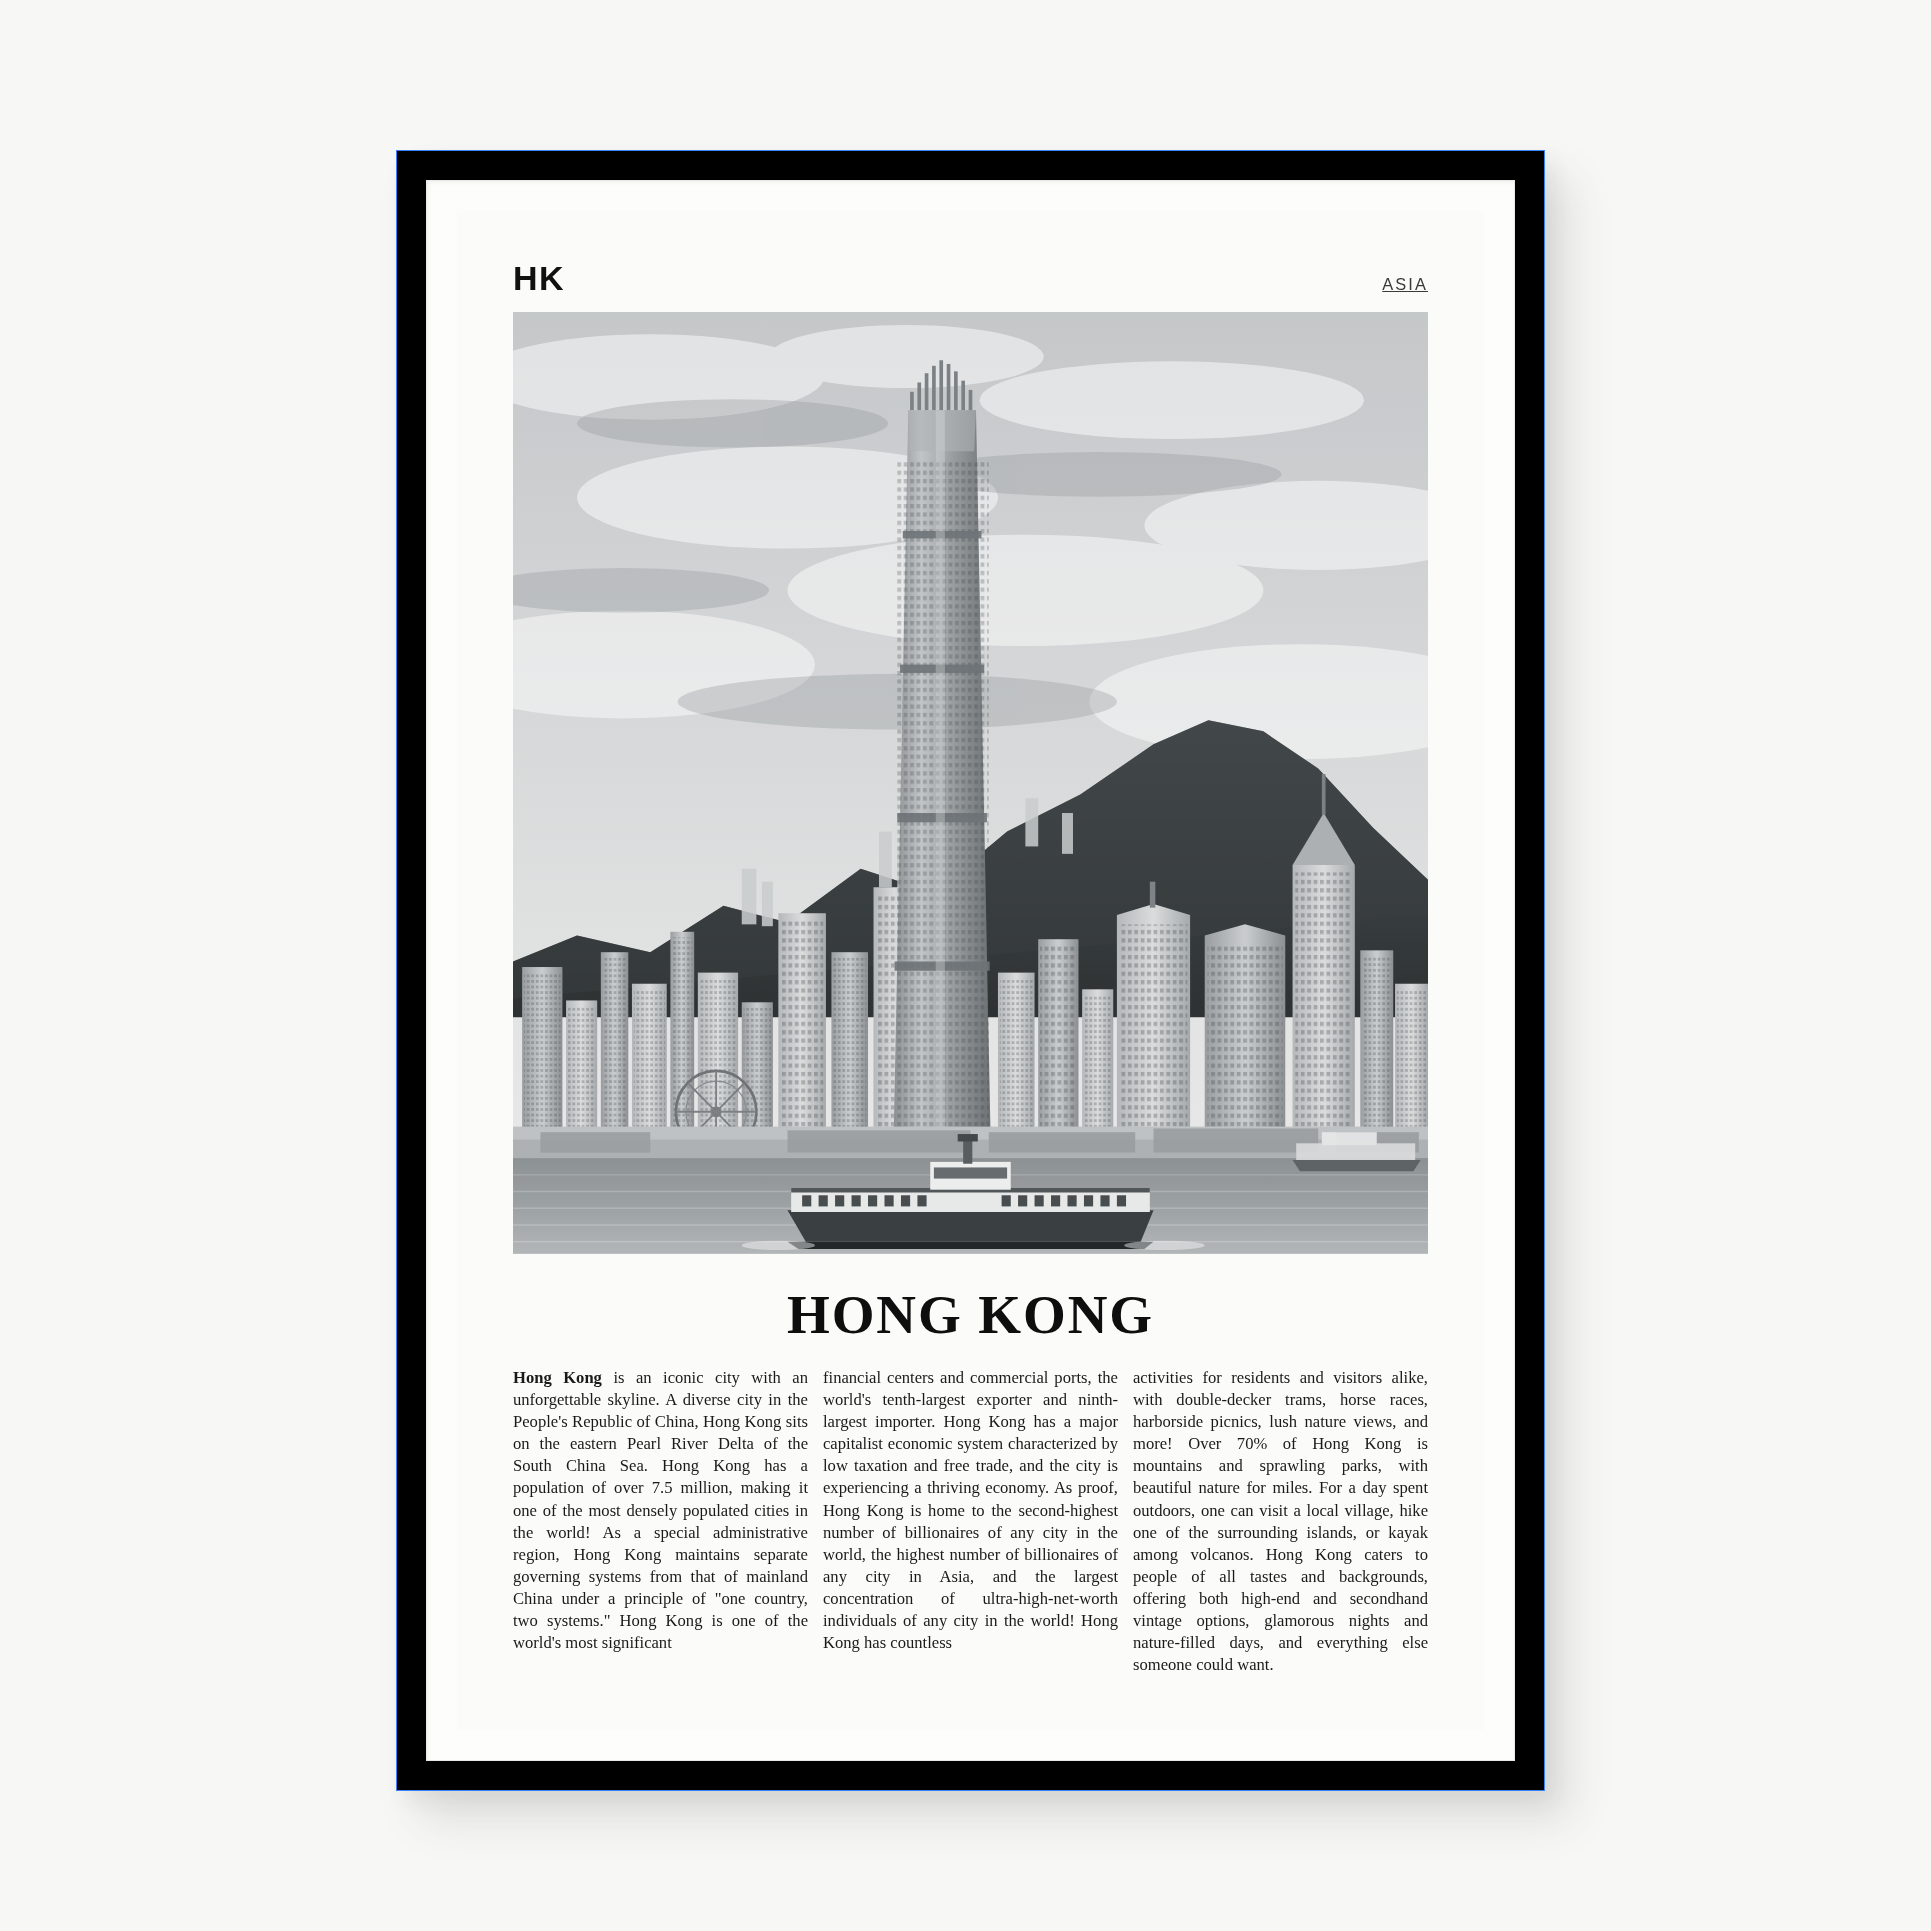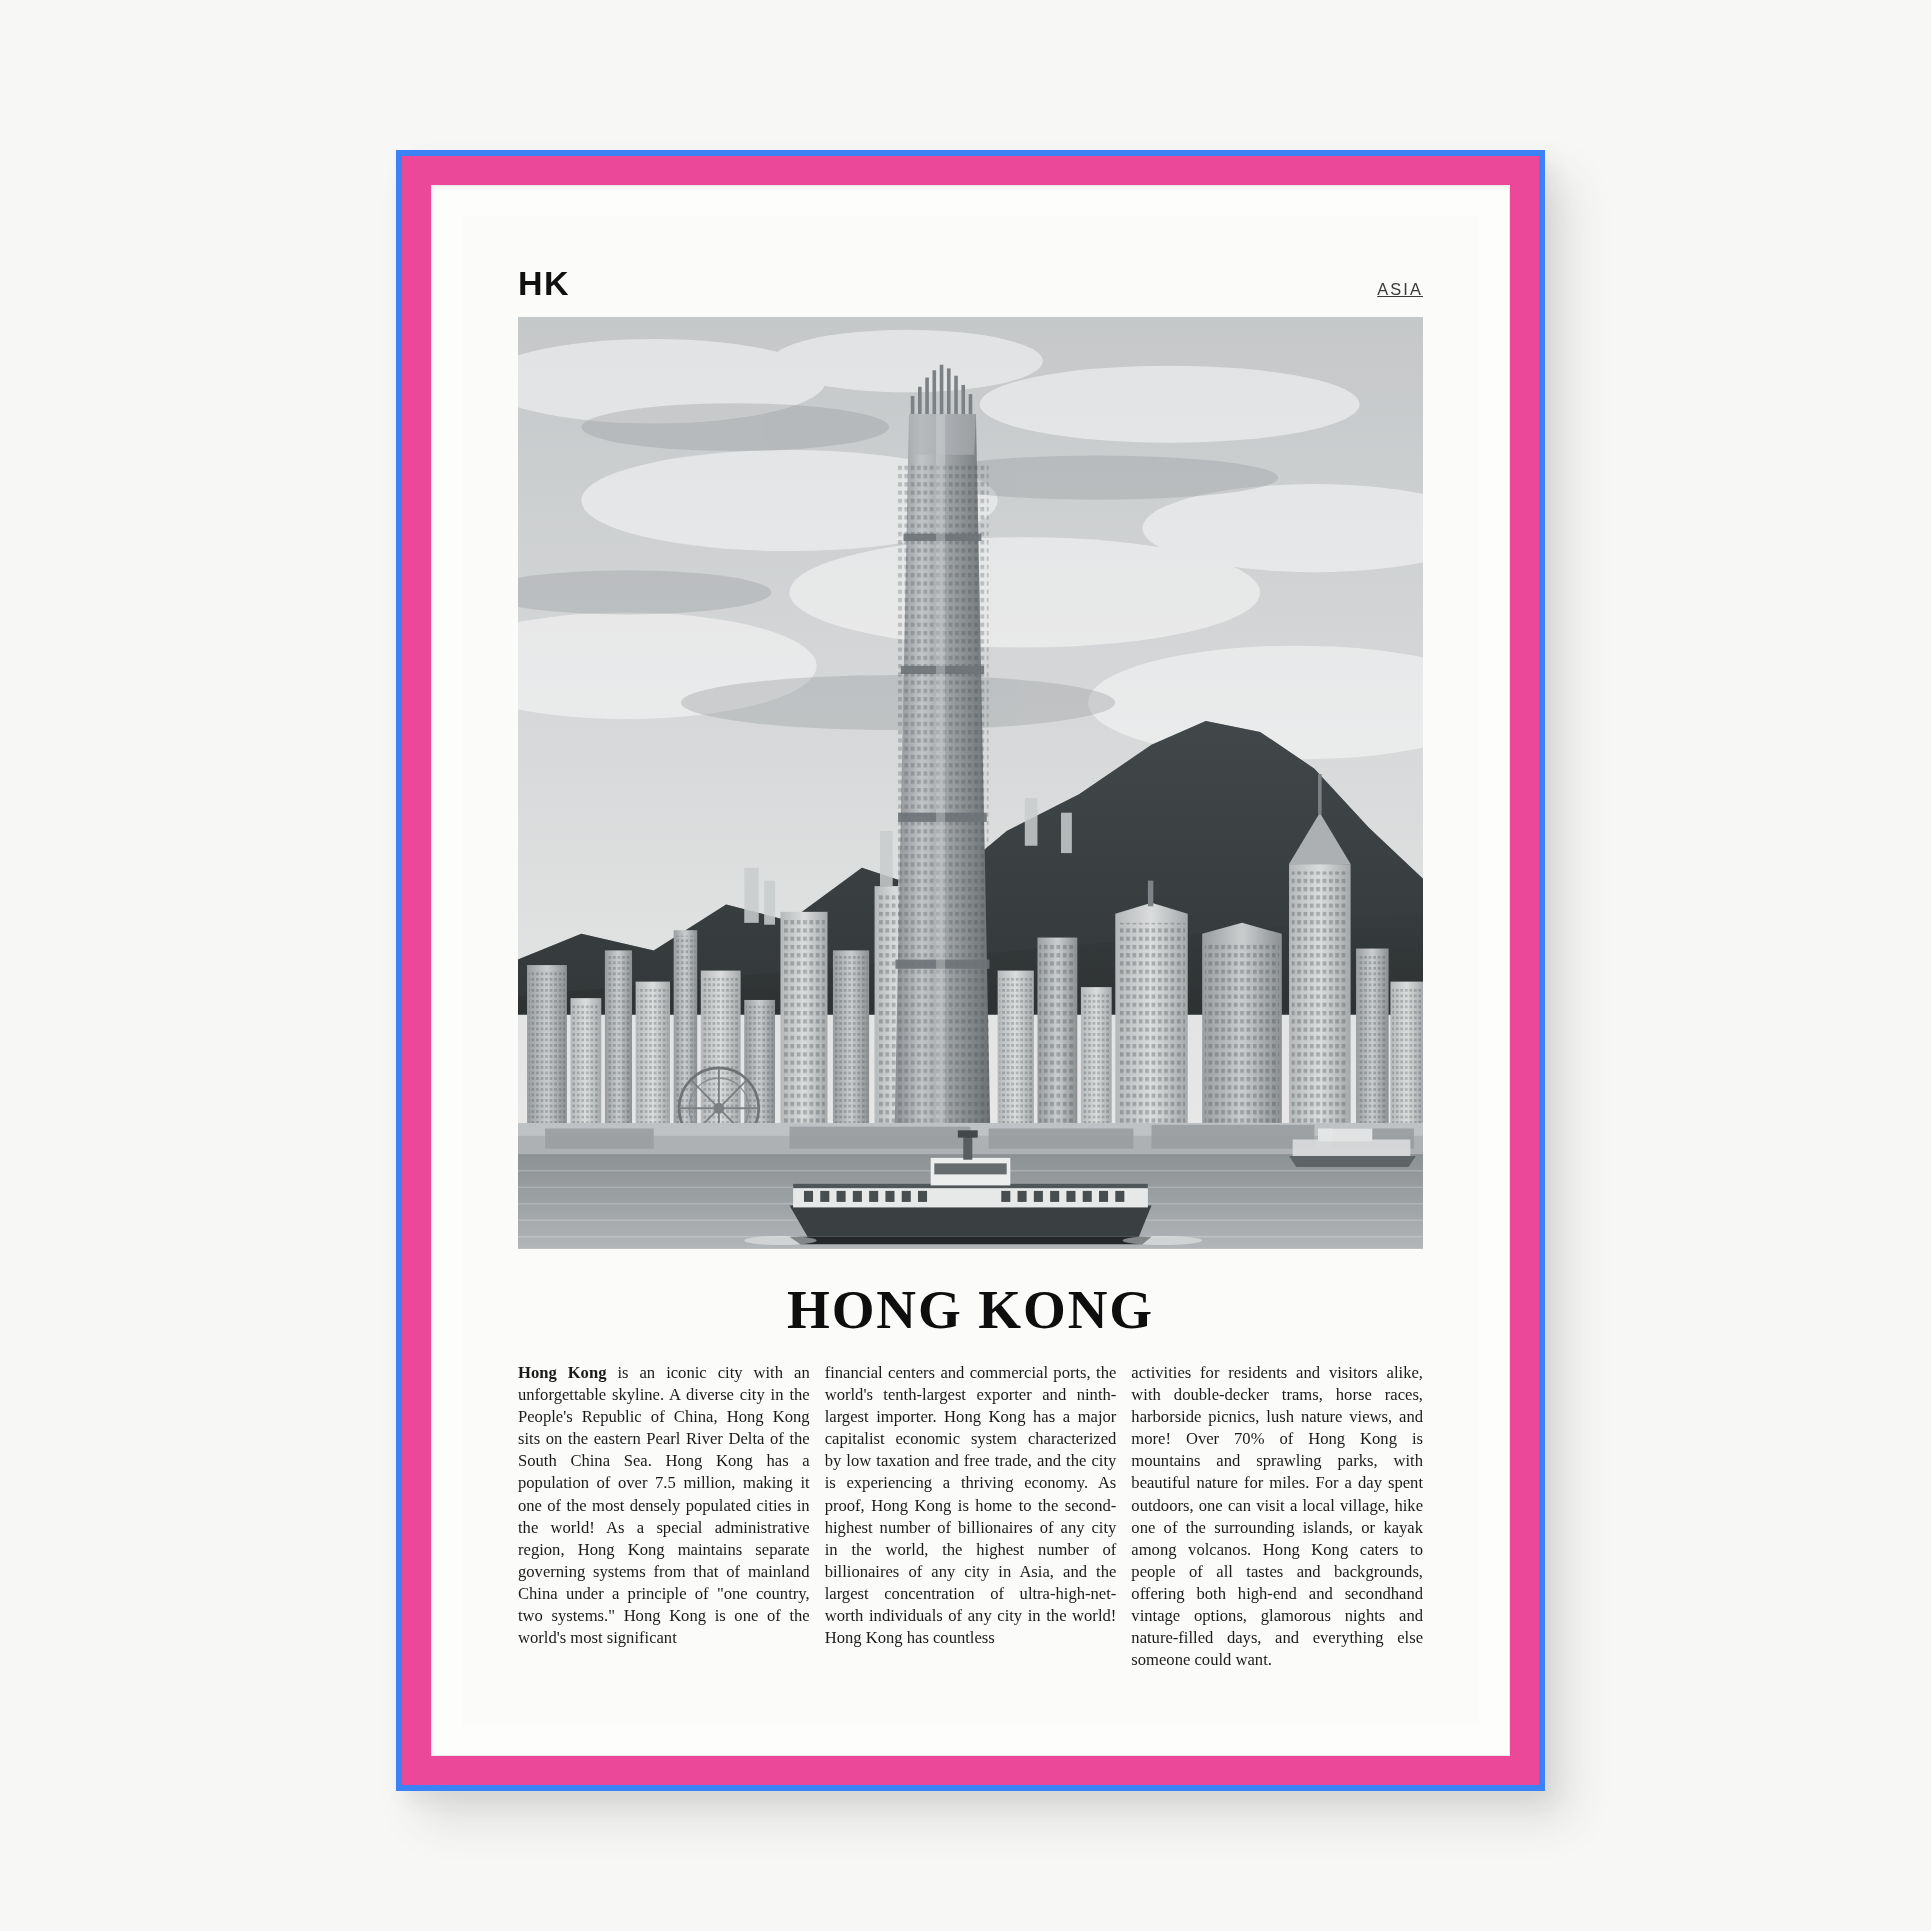--- a/index.html
+++ b/index.html
@@ -20,22 +20,22 @@
     overflow: hidden;
   }
 
   
   #frame {
     position: absolute;
     left: 396px;
     top: 150px;
     width: 1149px;
     height: 1641px;
-    background: #ec4899;
-    border: 6px solid #3b82f6;
+    background: #000000;
+    border: 1px solid #3b82f6;
     box-shadow:
       25px 29px 41px rgba(60,60,60,0.13),
       7.7px 9.7px 19.3px rgba(60,60,60,0.07);
   }
   
   #frame-inner-bevel {
     position: absolute;
     left: 29px;
     top: 29px;
     right: 29px;

